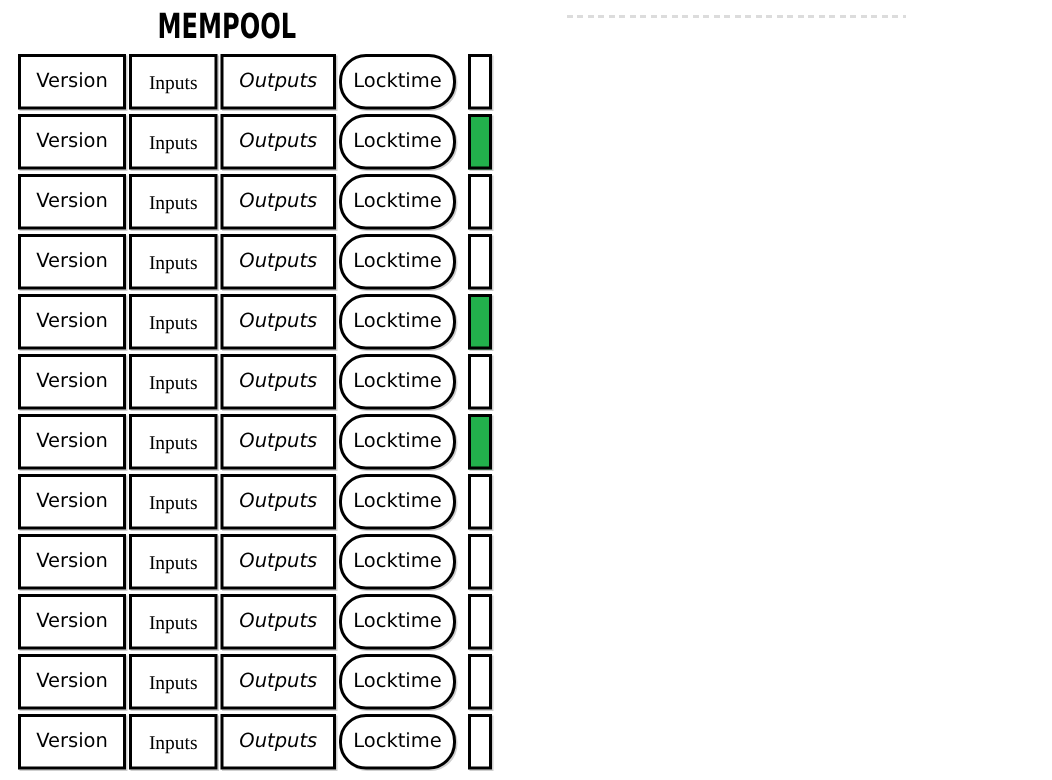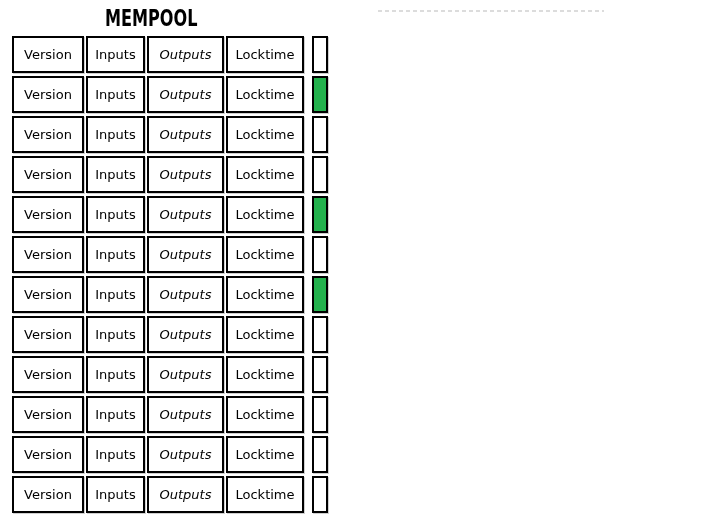--- a/index.html
+++ b/index.html
@@ -55,23 +55,23 @@
     border: 2px solid var(--border);
     box-shadow: 1px 1px 0 0 #cfcfcf;
     display: flex;
     align-items: center;
     justify-content: center;
     font-size: 13px;
     color: #000;
     white-space: nowrap;
   }
   .c0 { width: 72px; }
-  .c1 { width: 59px; }
+  .c1 { width: 59px; font-family: Liberation Serif, serif; }
   .c2 { width: 77px; font-style: italic; }
-  .c3 { width: 78px; }
+  .c3 { width: 78px; border-radius: 18px; }
   .indicator {
     width: 16px; height: 37px;
     margin-left: 6px;
     border: 2px solid var(--border);
     box-shadow: 1px 1px 0 0 #cfcfcf;
     background: var(--fill);
   }
   .indicator.green { background: var(--green); }
   .indicator.white { background: var(--fill); }
 </style>

